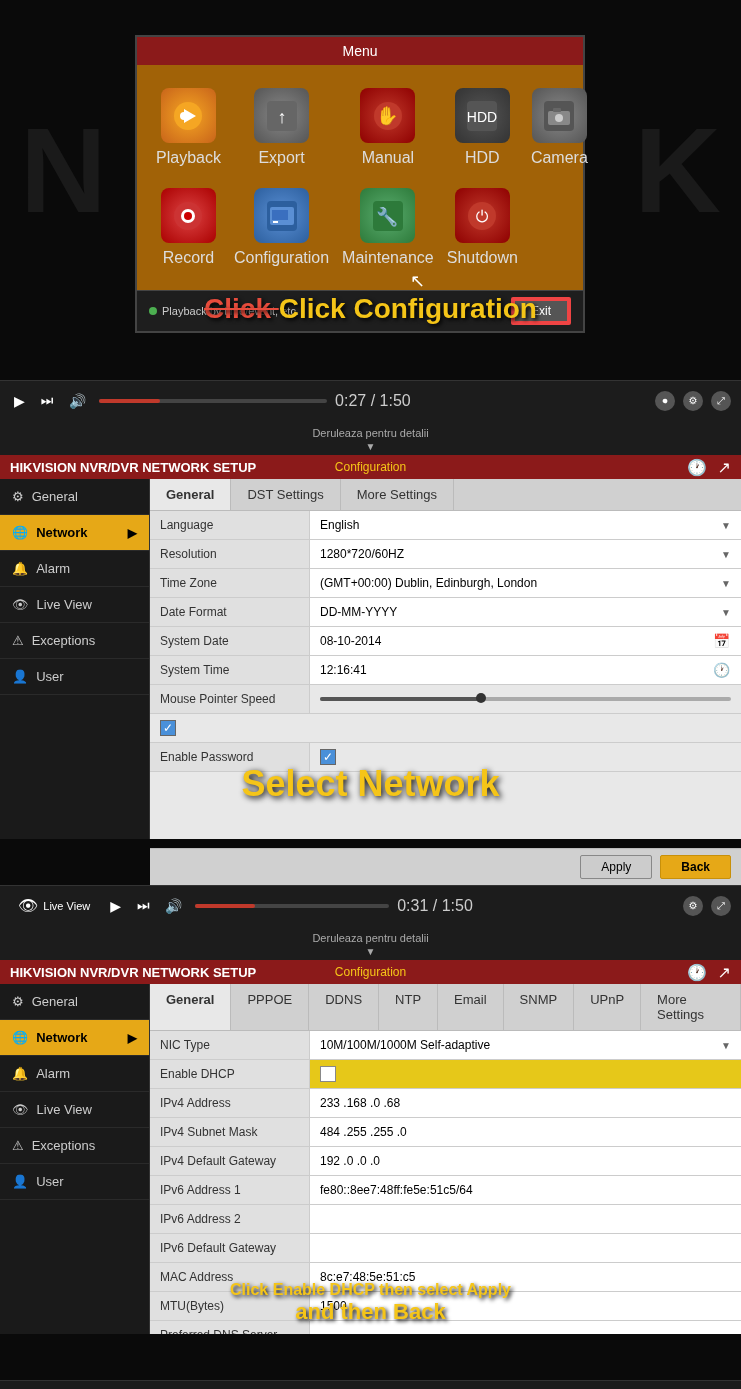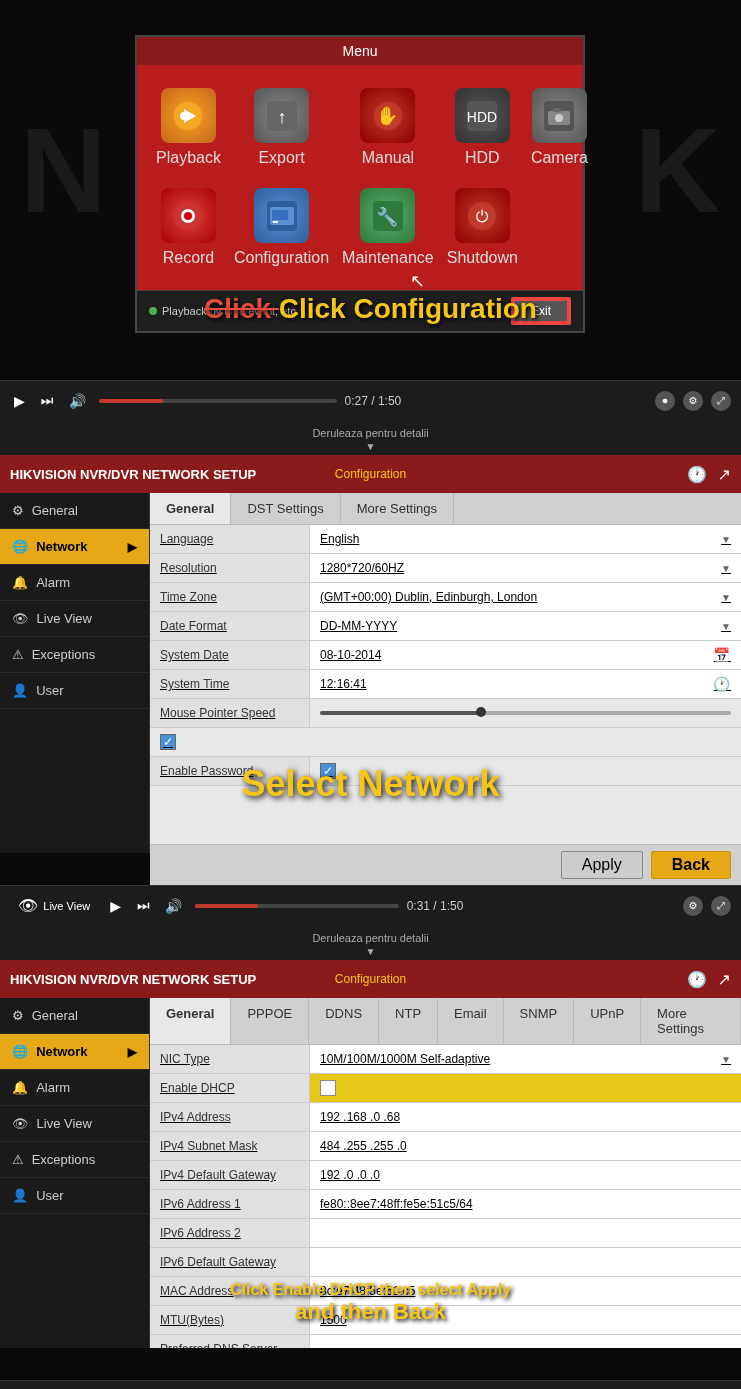--- a/index.html
+++ b/index.html
@@ -6,21 +6,21 @@
     body {
       width: 741px;
       background: #000;
       font-family: Arial, sans-serif;
       color: #fff;
     }
 
     
     .top-bar {
       background: #8b1a1a;
-      height: 38px;
+      height: 24px;
       display: flex;
       align-items: center;
       justify-content: space-between;
       padding: 0 10px;
     }
     .top-bar-title {
       color: #fff;
       font-size: 13px;
       font-weight: bold;
     }
@@ -45,21 +45,21 @@
       color: #1a1a1a;
       padding: 0 20px;
     }
 
     
     .menu-dialog {
       position: absolute;
       top: 35px;
       left: 135px;
       width: 450px;
-      background: #b91c1c;
+      background: #a16207;
       border: 2px solid #444;
       z-index: 10;
     }
     .menu-dialog-title {
       background: #8b1a1a;
       text-align: center;
       padding: 6px;
       font-size: 14px;
       color: #fff;
     }
@@ -143,21 +143,21 @@
     }
     .ctrl-btn {
       background: none;
       border: none;
       color: #fff;
       cursor: pointer;
       font-size: 14px;
       padding: 2px 4px;
     }
     .ctrl-time {
-      font-size: 12px;
+      font-size: 16px;
       color: #ccc;
     }
     .ctrl-spacer { flex: 1; }
     .ctrl-icon {
       width: 20px; height: 20px;
       background: #555;
       border-radius: 50%;
       display: flex; align-items: center; justify-content: center;
       font-size: 10px;
       cursor: pointer;
@@ -227,21 +227,20 @@
       font-weight: bold;
     }
     .config-rows {
       padding: 0;
     }
     .config-row {
       display: flex;
       align-items: center;
       border-bottom: 1px solid #ccc;
       min-height: 28px;
-      text-decoration: underline;
     }
     .config-row-label {
       width: 160px;
       padding: 4px 10px;
       font-size: 12px;
       color: #333;
       background: #e0e0e0;
       border-right: 1px solid #ccc;
       min-height: 28px;
       display: flex;
@@ -281,21 +280,21 @@
     .bottom-buttons {
       display: flex;
       justify-content: flex-end;
       gap: 8px;
       padding: 6px 10px;
       background: #d0d0d0;
       border-top: 1px solid #bbb;
     }
     .bottom-btn {
       padding: 4px 20px;
-      font-size: 16px;
+      font-size: 12px;
       cursor: pointer;
       border: 1px solid #888;
       background: #ccc;
       color: #000;
       border-radius: 2px;
     }
     .bottom-btn.back {
       background: #e6a817;
       border-color: #c8900a;
       font-weight: bold;
@@ -701,21 +700,21 @@
           <div class="config-row">
             <div class="config-row-label">Enable DHCP</div>
             <div class="config-row-value dhcp-yellow">
               <div style="width:16px; height:16px; background:#fff; border:1px solid #888;"></div>
             </div>
           </div>
 
           <div class="config-row">
             <div class="config-row-label">IPv4 Address</div>
             <div class="config-row-value">
-              <span>192 .168 .0    .68</span>
+              <span>233 .168 .0    .68</span>
             </div>
           </div>
 
           <div class="config-row">
             <div class="config-row-label">IPv4 Subnet Mask</div>
             <div class="config-row-value">
               <span>484 .255 .255 .0</span>
             </div>
           </div>
 

